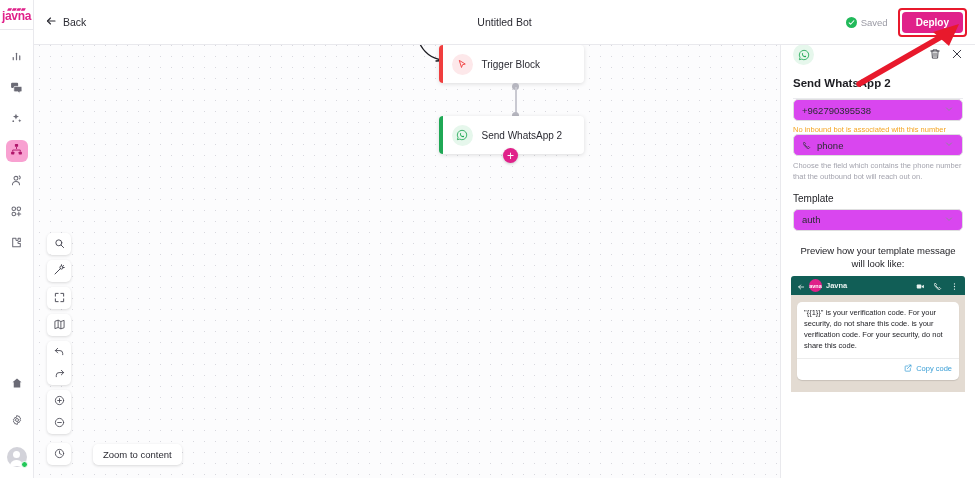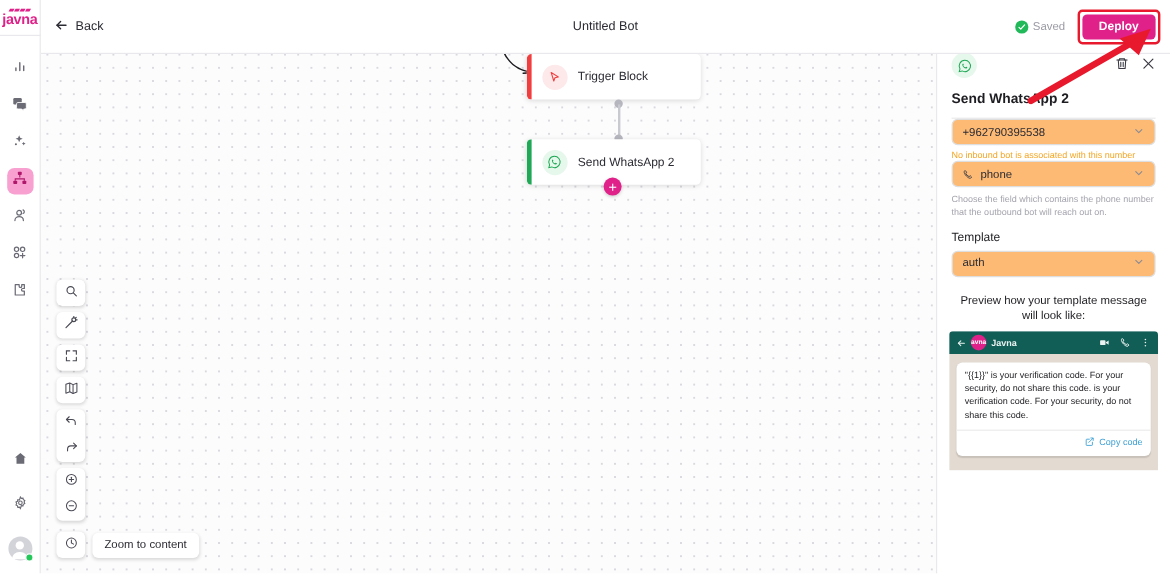--- a/index.html
+++ b/index.html
@@ -98,21 +98,21 @@
     box-shadow: 0 1px 3px rgba(0,0,0,0.2);
   }
 
   
   .tools { position: absolute; left: 13px; bottom: 44px; display: flex; flex-direction: column; gap: 5px; }
   .tool-grp { background: #fff; border-radius: 5px; box-shadow: 0 1px 3px rgba(0,0,0,0.14); overflow: hidden; }
   .tool-btn {
     width: 24px; height: 22px; display: flex; align-items: center; justify-content: center;
     color: #4a4a55; cursor: pointer;
   }
-  .zoom-row { position: absolute; left: 13px; bottom: 13px; display: flex; align-items: center; gap: 6px; }
+  .zoom-row { position: absolute; left: 13px; bottom: 13px; display: flex; align-items: center; gap: 22px; }
   .zoom-chip {
     background: #fff; border-radius: 5px; box-shadow: 0 1px 3px rgba(0,0,0,0.14);
     font-size: 9.5px; color: #2b2b33; padding: 5px 10px; cursor: pointer;
   }
 
   
   .panel {
     position: absolute; right: 0; top: 29px; width: 195px; bottom: 0;
     background: #fff; border-left: 1px solid #e9e9ed; overflow: hidden;
   }
@@ -122,21 +122,21 @@
     display: flex; align-items: center; justify-content: center;
   }
   .panel-head-actions { margin-left: auto; display: flex; align-items: center; gap: 10px; color: #3a3a44; }
   .panel-title { font-size: 11.5px; font-weight: bold; color: #1d1d22; padding: 12px 12px 9px 12px; }
   .panel-rule { height: 1px; background: #eaeaee; margin: 0 12px; }
   .panel-desc { font-size: 8.5px; color: #9a9aa4; line-height: 1.42; padding: 10px 12px 0 12px; }
   .fld-label { font-size: 10px; color: #1d1d22; font-weight: 500; padding: 10px 12px 5px 12px; }
   .select {
     margin: 0 12px; height: 22px; border: 1px solid #dededf; border-radius: 5px;
     display: flex; align-items: center; padding: 0 8px; font-size: 9.5px; color: #2b2b33;
-    cursor: pointer; background: #fdba74;
+    cursor: pointer; background: #d946ef;
   }
   .select .chev { margin-left: auto; color: #8a8a94; }
   .select .lead { margin-right: 6px; color: #3a3a44; display: flex; }
   .warn { font-size: 7.5px; color: #F5A623; padding: 4px 12px 0 12px; }
   .hint { font-size: 7.5px; color: #a4a4ae; line-height: 1.45; padding: 5px 12px 0 12px; }
   .preview-label { font-size: 9.5px; color: #1d1d22; font-weight: 400; padding: 14px 12px 6px 12px; line-height: 1.35; text-align: center; }
 
   .wa-mock { margin: 0 10px; border-radius: 3px 3px 0 0; overflow: hidden; }
   .wa-bar { background: #115E56; height: 19px; display: flex; align-items: center; padding: 0 6px; gap: 4px; color: #eaf3f1; }
   .wa-ava {

